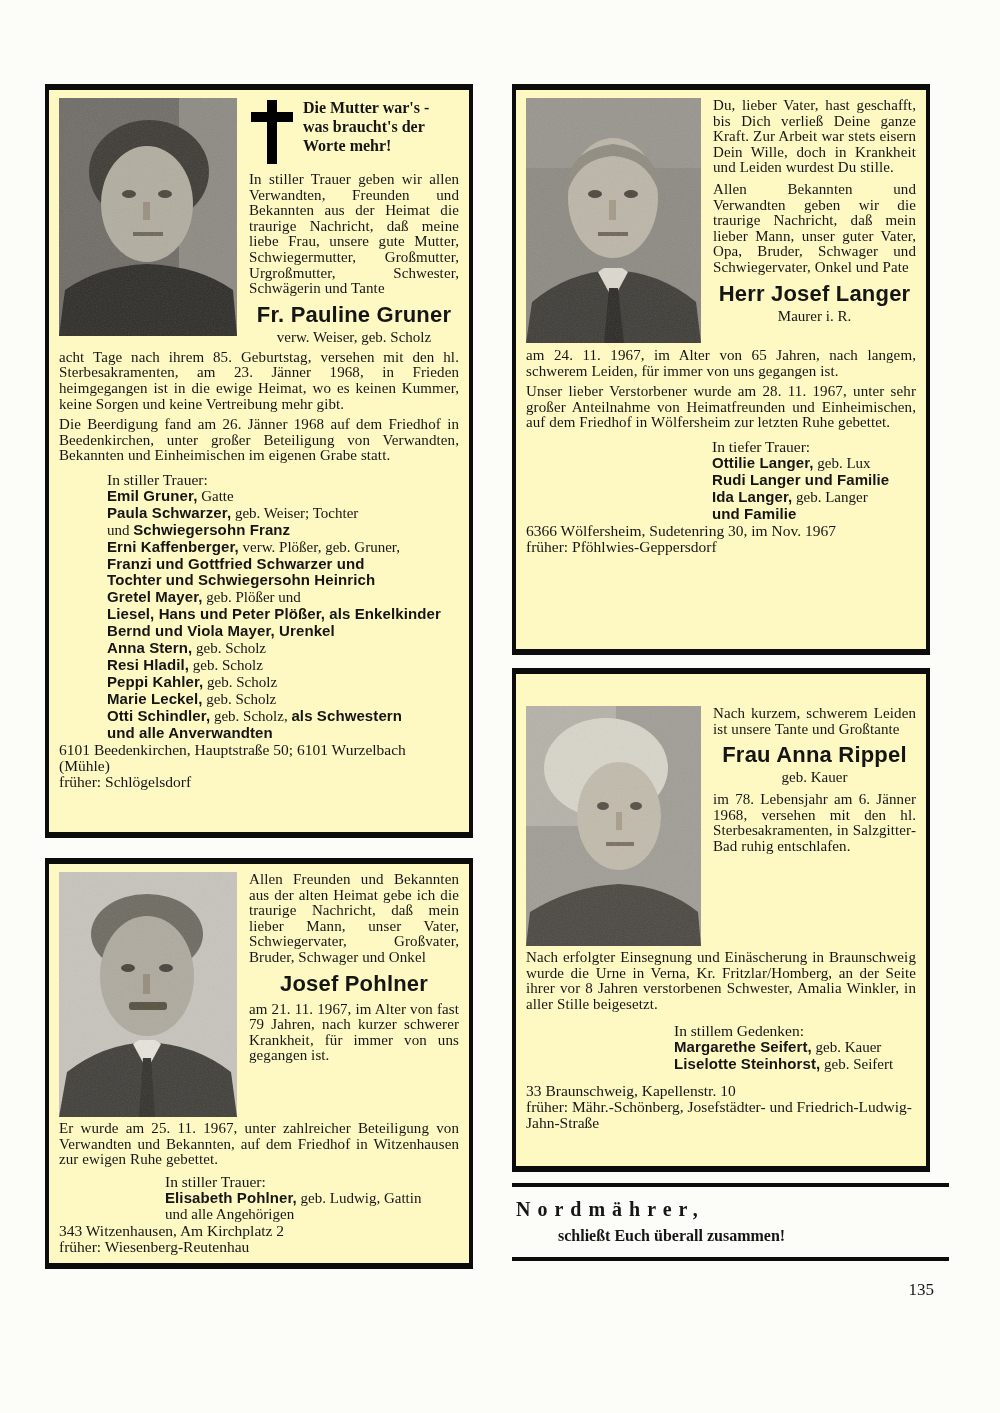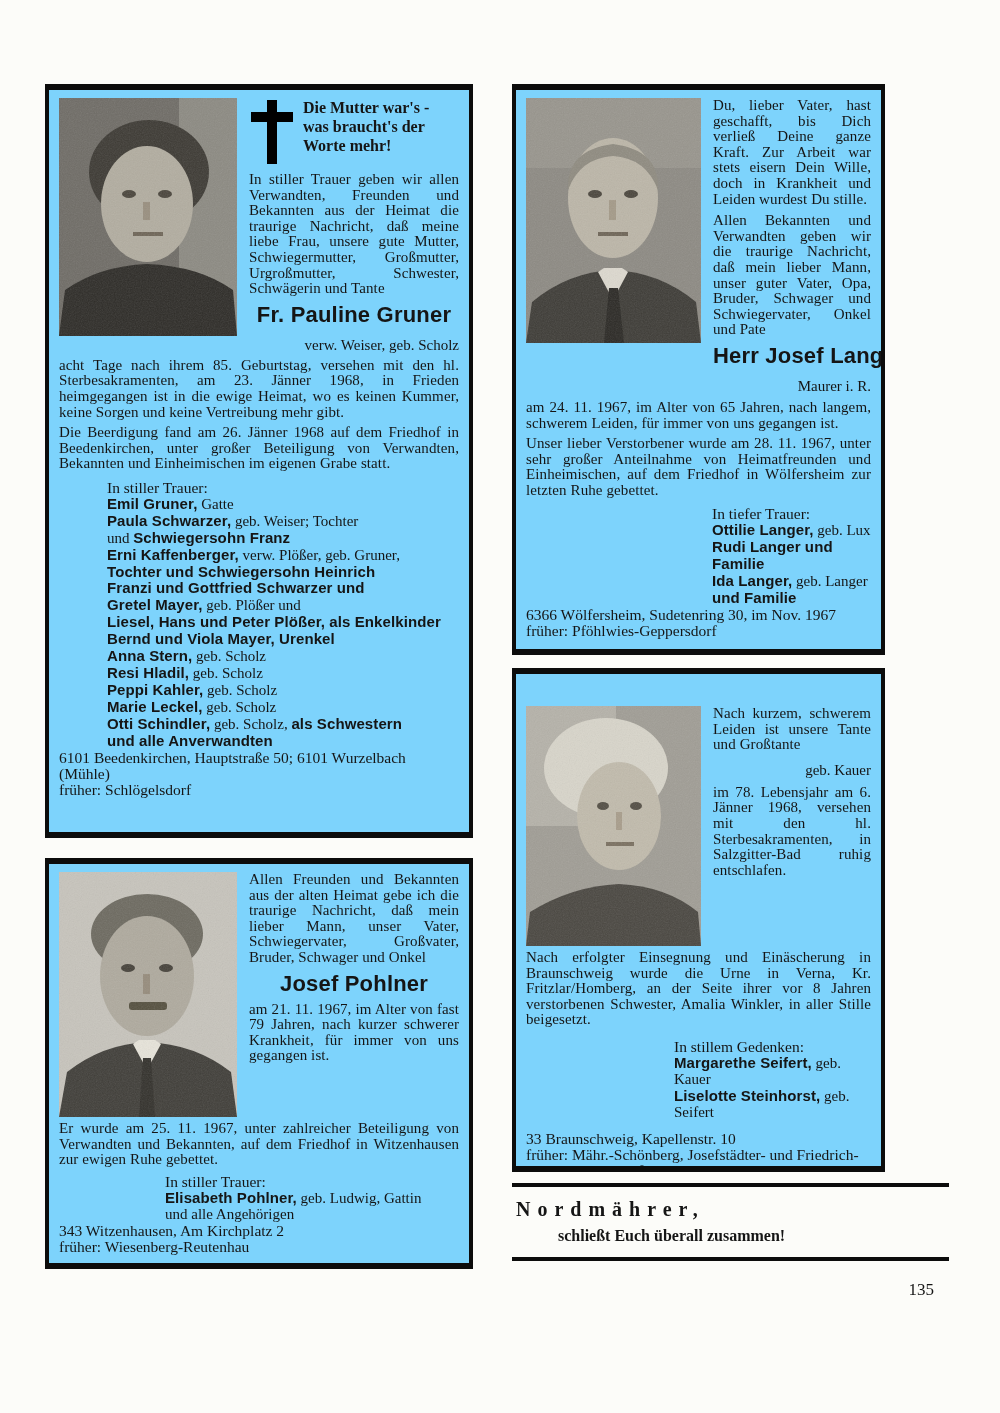--- a/index.html
+++ b/index.html
@@ -3,24 +3,24 @@
 <meta charset="utf-8">
 <style>
   html,body { margin:0; padding:0; background:#e8e8e4; }
   .page {
     position:relative; width:1000px; height:1413px; margin:0 auto;
     background:#fcfcf9; color:#151515; overflow:hidden;
     font-family:"Liberation Serif", serif;
   }
   .col { position:absolute; }
   .col-left  { left:45px;  top:84px; width:428px; }
-  .col-right { left:512px; top:84px; width:373px; }
+  .col-right { left:512px; top:84px; width:418px; }
 
   .notice {
-    box-sizing:border-box; background:#7dd3fc;
+    box-sizing:border-box; background:#fef9c3;
     border:4px solid #0c0c0c; border-top-width:6px; border-bottom-width:6px;
     padding:8px 10px 6px 10px; overflow:hidden;
   }
   .n-gruner  { height:754px; }
   .n-pohlner { height:411px; margin-top:20px; }
   .n-langer  { height:571px; }
   .n-rippel  { height:504px; margin-top:13px; }
 
   .n-top { display:flex; align-items:flex-start; }
   .photo { flex:0 0 auto; margin-right:12px; }
@@ -37,21 +37,21 @@
   .cross { position:relative; width:42px; height:64px; flex:0 0 auto; margin:2px 10px 0 2px; }
   .cross::before { content:""; position:absolute; left:16px; top:0; width:10px; height:64px; background:#000; }
   .cross::after  { content:""; position:absolute; left:0; top:12px; width:42px; height:10px; background:#000; }
   .motto { font-weight:bold; font-size:16px; line-height:19px; width:160px; }
 
   .dname {
     font-family:"Liberation Sans", sans-serif; font-weight:bold;
     font-size:22px; line-height:26px; text-align:center; margin-top:5px;
     letter-spacing:0.2px; white-space:nowrap;
   }
-  .dsub { font-size:15px; line-height:17px; text-align:right; margin-top:9px; }
+  .dsub { font-size:15px; line-height:17px; text-align:center; margin-top:1px; }
 
   .trauer-head { font-size:15.5px; line-height:16px; }
   .mourners { font-size:15px; line-height:15.9px; }
   .m-line .b, .b { font-family:"Liberation Sans", sans-serif; font-weight:bold; letter-spacing:0.1px; }
   .addr { font-size:15.5px; line-height:16px; margin:0; }
 
   
   .ind-g { margin-left:48px; }
   .ind-p { margin-left:106px; }
   .ind-l { margin-left:186px; }
@@ -107,22 +107,22 @@
         </div>
       </div>
       <p class="body-txt mt4">acht Tage nach ihrem 85. Geburtstag, versehen mit den hl. Sterbesakramenten, am 23. Jänner 1968, in Frieden heimgegangen ist in die ewige Heimat, wo es keinen Kummer, keine Sorgen und keine Vertreibung mehr gibt.</p>
       <p class="body-txt mt5">Die Beerdigung fand am 26. Jänner 1968 auf dem Friedhof in Beedenkirchen, unter großer Beteiligung von Verwandten, Bekannten und Einheimischen im eigenen Grabe statt.</p>
       <div class="trauer-head ind-g mt8">In stiller Trauer:</div>
       <div class="mourners ind-g">
           <div class="m-line"><span class="b">Emil Gruner,</span><span> Gatte</span></div>
           <div class="m-line"><span class="b">Paula Schwarzer,</span><span> geb. Weiser; Tochter</span></div>
           <div class="m-line"><span>und </span><span class="b">Schwiegersohn Franz</span></div>
           <div class="m-line"><span class="b">Erni Kaffenberger,</span><span> verw. Plößer, geb. Gruner,</span></div>
+          <div class="m-line"><span class="b">Franzi und Gottfried Schwarzer und</span></div>
           <div class="m-line"><span class="b">Tochter und Schwiegersohn Heinrich</span></div>
-          <div class="m-line"><span class="b">Franzi und Gottfried Schwarzer und</span></div>
           <div class="m-line"><span class="b">Gretel Mayer,</span><span> geb. Plößer und</span></div>
           <div class="m-line"><span class="b">Liesel, Hans und Peter Plößer, als Enkelkinder</span></div>
           <div class="m-line"><span class="b">Bernd und Viola Mayer, Urenkel</span></div>
           <div class="m-line"><span class="b">Anna Stern,</span><span> geb. Scholz</span></div>
           <div class="m-line"><span class="b">Resi Hladil,</span><span> geb. Scholz</span></div>
           <div class="m-line"><span class="b">Peppi Kahler,</span><span> geb. Scholz</span></div>
           <div class="m-line"><span class="b">Marie Leckel,</span><span> geb. Scholz</span></div>
           <div class="m-line"><span class="b">Otti Schindler,</span><span> geb. Scholz, </span><span class="b">als Schwestern</span></div>
           <div class="m-line"><span class="b">und alle Anverwandten</span></div>
         </div>
@@ -233,20 +233,21 @@
             <ellipse cx="77" cy="100" rx="6" ry="4" fill="#534e44"></ellipse>
             <ellipse cx="110" cy="100" rx="6" ry="4" fill="#534e44"></ellipse>
             <rect x="90" y="106" width="6" height="18" fill="#a89d8b"></rect>
             <rect x="80" y="136" width="28" height="4" fill="#7a7060"></rect>
             <path d="M0 240 L4 206 Q46 180 93 178 Q140 180 172 206 L175 240 Z" fill="#4a4741"></path>
             <rect width="175" height="240" filter="url(#gr4)" opacity="0.16"></rect>
           </svg>
         </div>
         <div class="n-right">
           <p class="body-txt">Nach kurzem, schwerem Leiden ist unsere Tante und Großtante</p>
+          <div class="dname">Frau Anna Rippel</div>
           <div class="dsub">geb. Kauer</div>
           <p class="body-txt mt6">im 78. Lebensjahr am 6. Jänner 1968, versehen mit den hl. Sterbesakramenten, in Salzgitter-Bad ruhig entschlafen.</p>
         </div>
       </div>
       <p class="body-txt mt4">Nach erfolgter Einsegnung und Einäscherung in Braunschweig wurde die Urne in Verna, Kr. Fritzlar/Homberg, an der Seite ihrer vor 8 Jahren verstorbenen Schwester, Amalia Winkler, in aller Stille beigesetzt.</p>
       <div class="trauer-head ind-r" style="margin-top:11px;">In stillem Gedenken:</div>
       <div class="mourners ind-r">
           <div class="m-line"><span class="b">Margarethe Seifert,</span><span> geb. Kauer</span></div>
           <div class="m-line"><span class="b">Liselotte Steinhorst,</span><span> geb. Seifert</span></div>
         </div>

